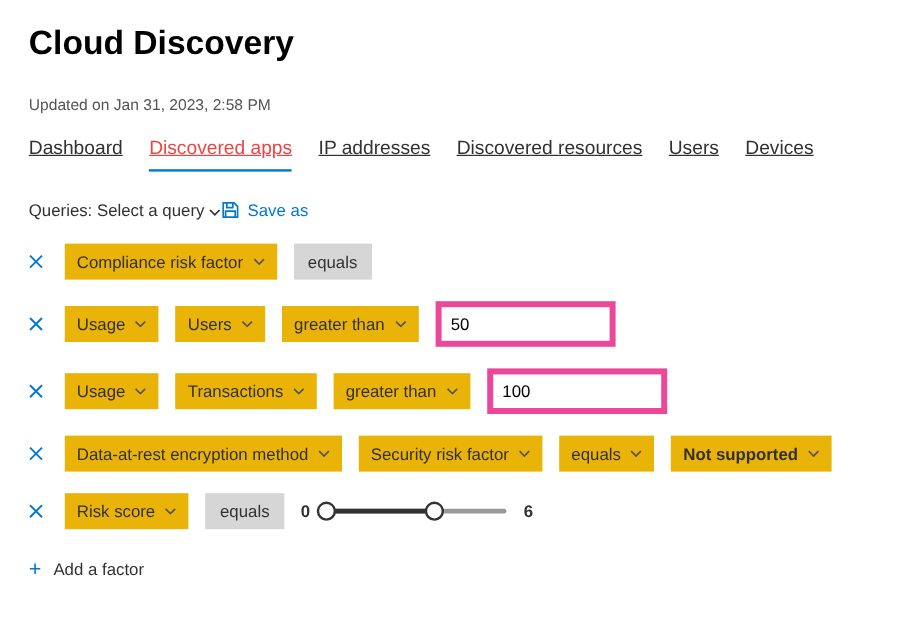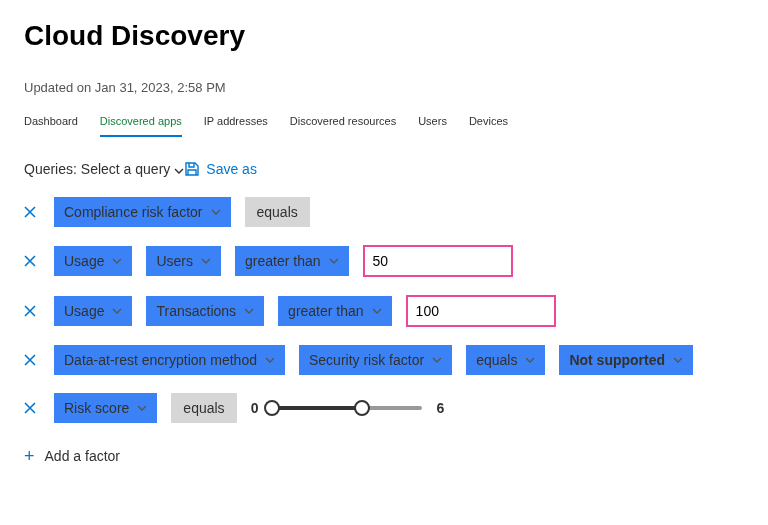--- a/index.html
+++ b/index.html
@@ -25,26 +25,27 @@
   }
   .tabs {
     display: flex;
     gap: 22px;
     border-bottom: none;
     margin-bottom: 24px;
   }
   .tab {
     padding: 6px 0 10px 0;
     cursor: pointer;
-    font-size: 11px;
+    font-size: 16px;
     color: #323130;
     position: relative;
+    text-decoration: underline;
   }
   .tab.active {
-    color: #15803d;
+    color: #ef4444;
   }
   .tab.active::after {
     content: "";
     position: absolute;
     left: 0; right: 0; bottom: 0;
     height: 2px;
     background: #0078D4;
   }
   .queries-row {
     display: flex;
@@ -68,34 +69,34 @@
     margin-bottom: 18px;
   }
   .close-x {
     color: #0078D4;
     width: 16px;
     cursor: pointer;
     display: inline-flex;
   }
   .close-x svg { display:block; }
   .chip {
-    background: #3b82f6;
+    background: #eab308;
     padding: 7px 10px;
     display: inline-flex;
     align-items: center;
     gap: 8px;
     cursor: pointer;
     font-size: 14px;
     color: #323130;
   }
   .chip.dense { padding: 7px 12px; }
   .chip.op { background: #d6d6d6; }
   .chip .chev svg { display:block; }
   .text-input {
-    border: 2px solid #ec4899;
+    border: 5px solid #ec4899;
     padding: 6px 8px;
     font-size: 14px;
     width: 150px;
     background: #fff;
   }
   .slider-wrap {
     display: flex;
     align-items: center;
     gap: 14px;
   }

